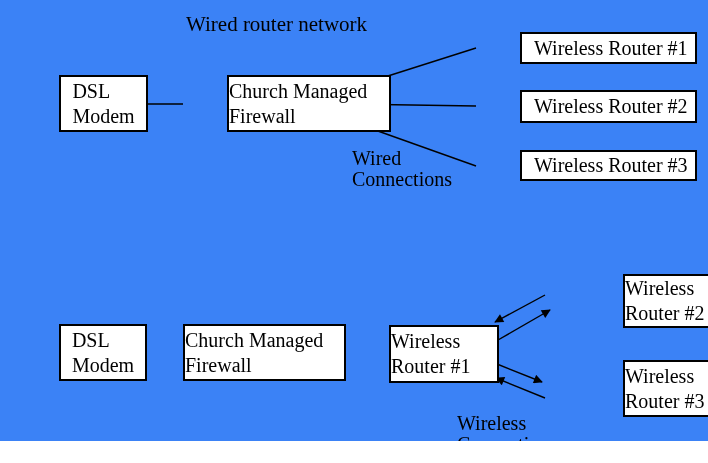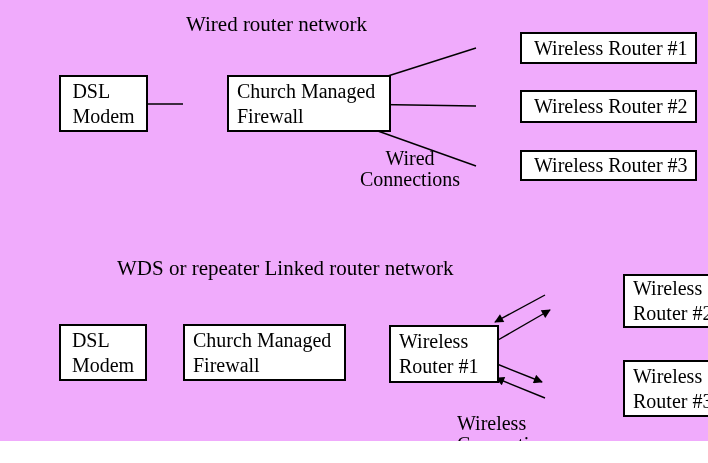--- a/index.html
+++ b/index.html
@@ -4,21 +4,21 @@
 <style>
   html, body {
     margin: 0;
     padding: 0;
     background: #ffffff;
   }
   .canvas {
     position: relative;
     width: 708px;
     height: 441px;
-    background: #f0abfc;
+    background: #3b82f6;
     color: #000000;
     font-family: "Liberation Serif", "DejaVu Serif", serif;
     overflow: hidden;
   }
   .layer {
     position: absolute;
     left: 0;
     top: 0;
   }
   .node {
@@ -31,21 +31,20 @@
     justify-content: center;
     font-size: 20px;
     line-height: 1.25;
     white-space: pre-line;
     margin-left: 44px;
   }
   .node.center {
     align-items: center;
   }
   .node.left {
-    padding-left: 8px;
   }
   .title {
     position: absolute;
     font-size: 21px;
     line-height: 1.1;
     white-space: nowrap;
   }
   .conn-label {
     position: absolute;
     font-size: 20px;
@@ -91,24 +90,23 @@
 
   <div class="node left" style="left:183px; top:75px; width:164px; height:57px;">Church Managed
 Firewall</div>
 
   <div class="node left" style="left:476px; top:32px; width:177px; height:32px; padding-left:12px;">Wireless Router #1</div>
 
   <div class="node left" style="left:476px; top:90px; width:177px; height:33px; padding-left:12px;">Wireless Router #2</div>
 
   <div class="node left" style="left:476px; top:150px; width:177px; height:31px; padding-left:12px;">Wireless Router #3</div>
 
-  <div class="conn-label" style="left:360px; top:148px;text-align:center;">Wired
+  <div class="conn-label" style="left:352px; top:148px;">Wired
 Connections</div>
 
-  <div class="title" style="left:117px; top:257px;">WDS or repeater Linked router network</div>
 
   <div class="node center" style="left:15px; top:324px; width:88px; height:57px;">DSL
 Modem</div>
 
   <div class="node left" style="left:139px; top:324px; width:163px; height:57px;">Church Managed
 Firewall</div>
 
   <div class="node left" style="left:345px; top:325px; width:110px; height:58px;">Wireless
 Router #1</div>
 

